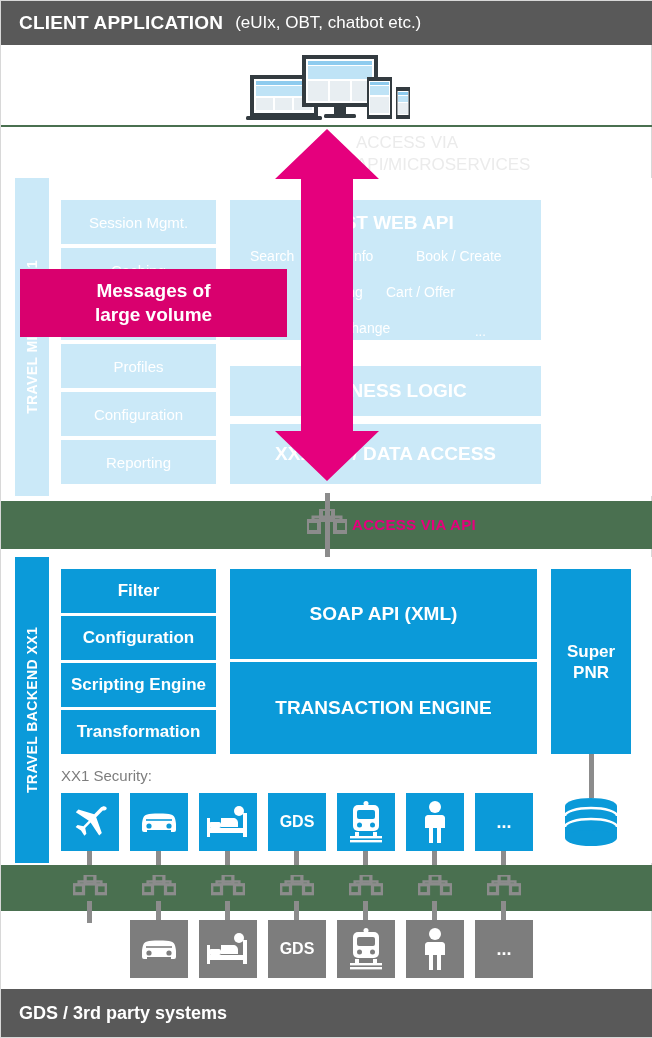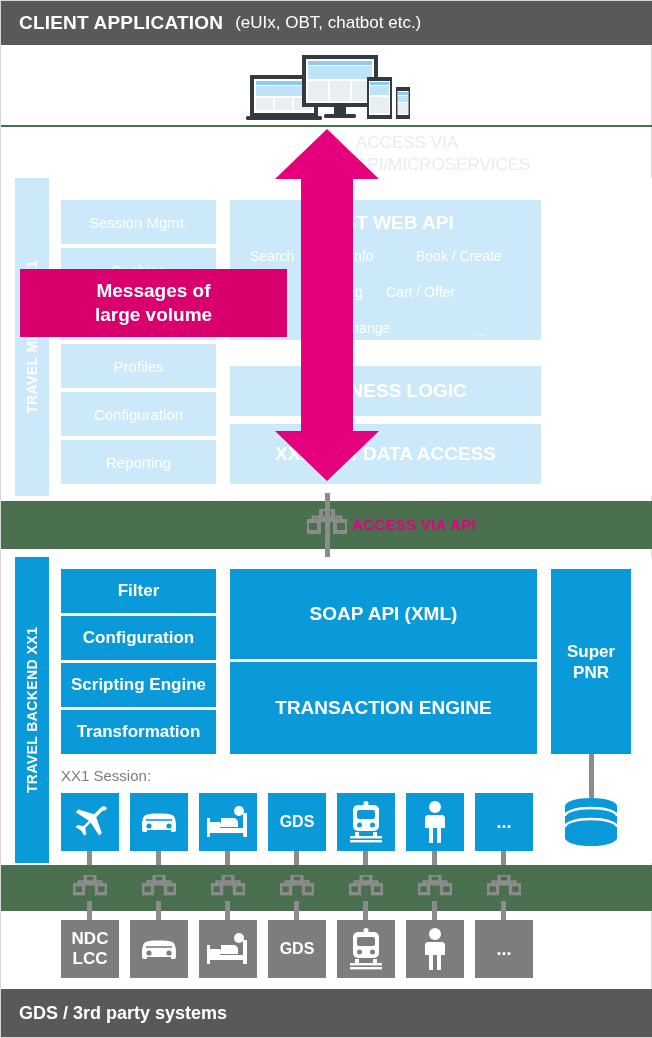--- a/index.html
+++ b/index.html
@@ -258,21 +258,21 @@
 
     <div class="box-blue lbl-big" style="left:229px; top:105px; width:307px; height:92px;">
       <span>TRANSACTION ENGINE</span>
     </div>
 
     <div class="box-blue" style="left:550px; top:12px; width:80px; height:185px; flex-direction:column; font-size:17px; font-weight:bold; line-height:21px;">
       <span>Super</span>
       <span>PNR</span>
     </div>
 
-    <div class="adapter-caption" style="left:60px; top:210px;">XX1 Session:</div>
+    <div class="adapter-caption" style="left:60px; top:210px;">XX1 Security:</div>
 
     <div class="tile tile-blue" style="left:60px; top:236px; width:58px; height:58px;">
       <svg width="40" height="40" viewBox="0 0 40 40">
         <path d="M36 5c-1.4-1.4-3.6-1-5.2.6l-6.6 6.6L8.4 7.6 5.8 10.2l13 8.6-5.4 5.4-5.8-1.2-2 2 5.4 3.4 3.4 5.4 2-2-1.2-5.8 5.4-5.4 8.6 13 2.6-2.6-5.6-15.8 6.6-6.6C37 8.6 37.4 6.4 36 5z" fill="#ffffff"></path>
       </svg>
     </div>
     <div class="tile tile-blue" style="left:129px; top:236px; width:58px; height:58px;">
       <svg width="42" height="30" viewBox="0 0 42 30">
         <path d="M4 17c0-1 .6-4.8 1.4-6.4C6.6 8 9 6.6 21 6.6S35.4 8 36.6 10.6c.8 1.6 1.4 5.4 1.4 6.4v6a2 2 0 0 1-2 2h-3v-2H9v2H6a2 2 0 0 1-2-2z" fill="#ffffff"></path>
         <path d="M8 13h26" stroke="#0b9ad9" stroke-width="1.6" fill="none"></path>
@@ -384,24 +384,20 @@
     </svg>
 
   <div class="conn-line" style="left:86px;  top:900px; height:22px;"></div>
   <div class="conn-line" style="left:155px; top:900px; height:22px;"></div>
   <div class="conn-line" style="left:224px; top:900px; height:22px;"></div>
   <div class="conn-line" style="left:293px; top:900px; height:22px;"></div>
   <div class="conn-line" style="left:362px; top:900px; height:22px;"></div>
   <div class="conn-line" style="left:431px; top:900px; height:22px;"></div>
   <div class="conn-line" style="left:500px; top:900px; height:22px;"></div>
 
-  <div class="tile tile-gray tile-2line" style="left:60px; top:919px; width:58px; height:58px;">
-    <span>NDC</span>
-    <span>LCC</span>
-  </div>
   <div class="tile tile-gray" style="left:129px; top:919px; width:58px; height:58px;">
     <svg width="42" height="30" viewBox="0 0 42 30">
       <path d="M4 17c0-1 .6-4.8 1.4-6.4C6.6 8 9 6.6 21 6.6S35.4 8 36.6 10.6c.8 1.6 1.4 5.4 1.4 6.4v6a2 2 0 0 1-2 2h-3v-2H9v2H6a2 2 0 0 1-2-2z" fill="#ffffff"></path>
       <path d="M8 13h26" stroke="#7d7d7d" stroke-width="1.6" fill="none"></path>
       <circle cx="11" cy="19" r="2.6" fill="#7d7d7d"></circle>
       <circle cx="31" cy="19" r="2.6" fill="#7d7d7d"></circle>
     </svg>
   </div>
   <div class="tile tile-gray" style="left:198px; top:919px; width:58px; height:58px;">
     <svg width="42" height="34" viewBox="0 0 42 34">

